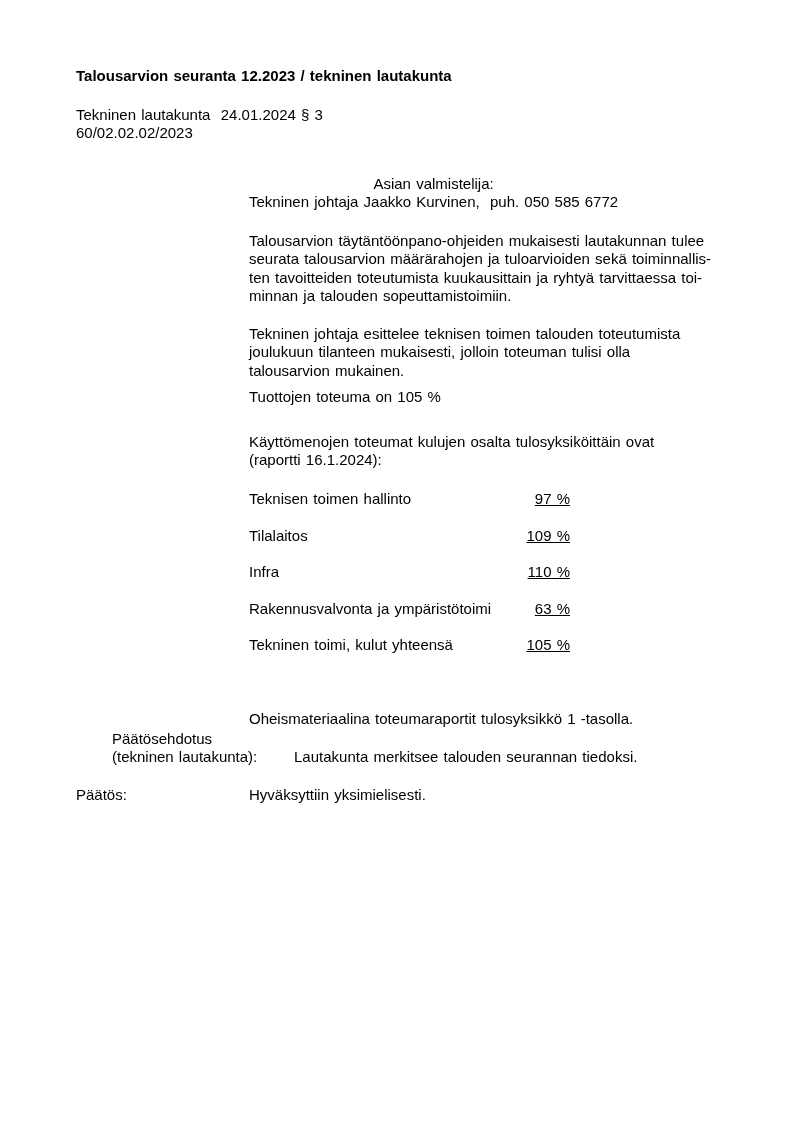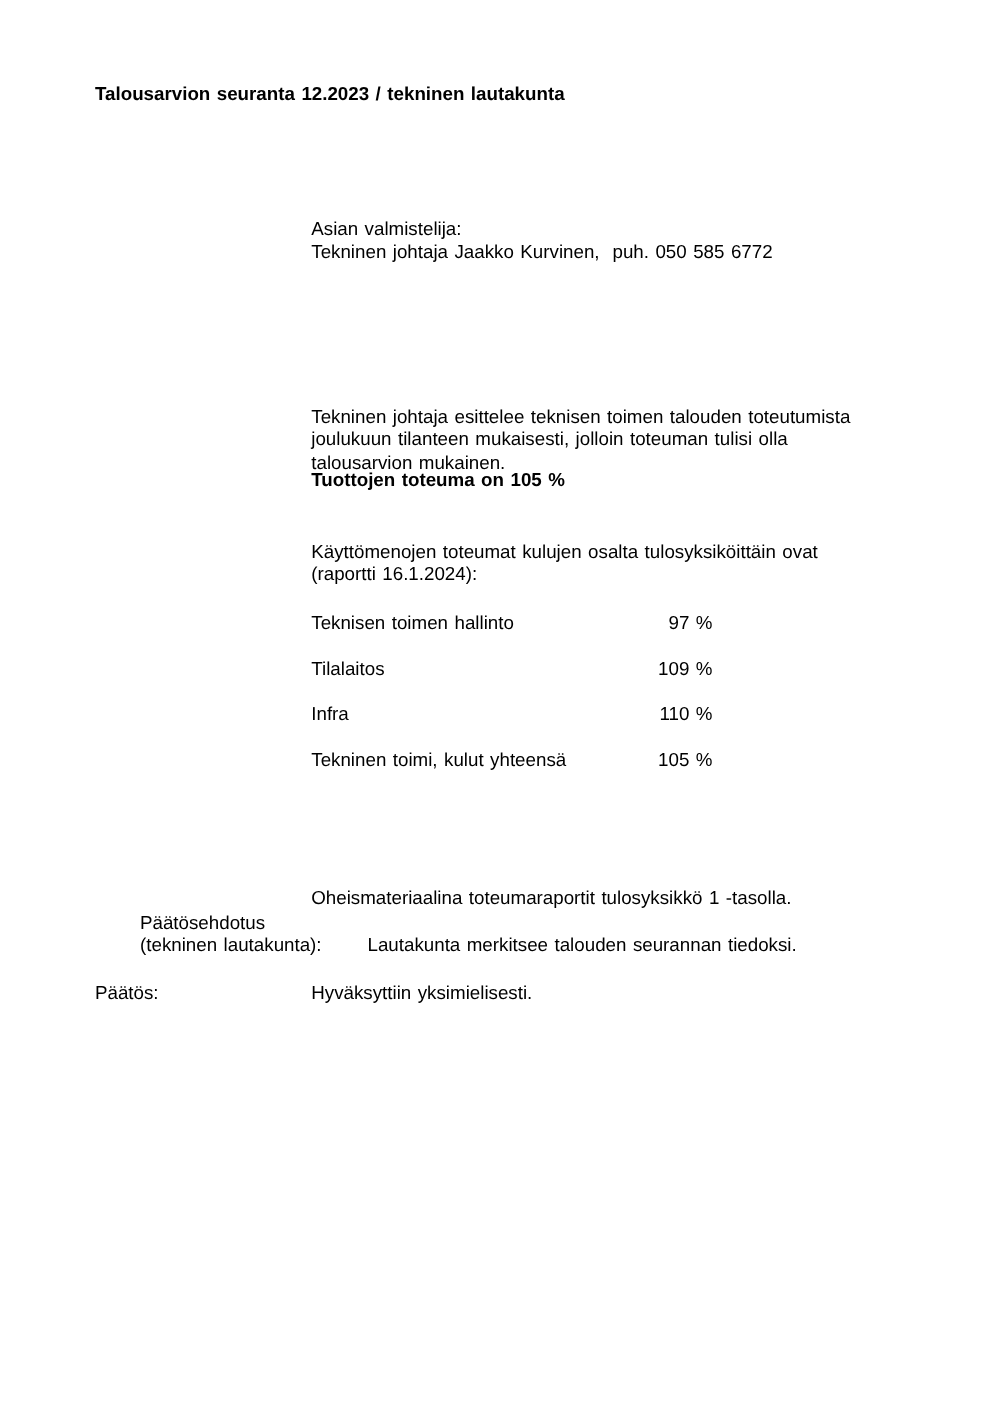--- a/index.html
+++ b/index.html
@@ -24,51 +24,57 @@
   .doc-title {
     left: 76px;
     top: 67px;
     font-weight: bold;
     margin: 0;
     font-size: 15px;
     line-height: 18.3px;
   }
   .doc-header { left: 76px; top: 106px; }
   .indent { left: 249px; }
-  .preparer { top: 175px; }
+  .preparer { top: 175px; text-align: center; }
   .para-budget { top: 232px; }
   .para-presentation { top: 325px; }
-  .revenue-line { top: 376px; font-weight: bold; }
+  .revenue-line { top: 388px; }
   .expenses-intro { top: 433px; }
   .expense-table { left: 249px; top: 490px; width: 321px; }
   .expense-row {
     display: flex;
     justify-content: space-between;
     align-items: flex-start;
     height: 18.3px;
     margin-bottom: 18.3px;
   }
-  .expense-row .value { text-align: right; }
+  .expense-row .value { text-align: right; text-decoration: underline; }
   .attachment-line { top: 673px; margin-top: 37px; }
   .proposal-label { left: 76px; top: 730px; margin-left: 36px; }
   .proposal-text { left: 249px; top: 748px; margin-left: 45px; }
   .decision-label { left: 76px; top: 786px; }
   .decision-text { left: 249px; top: 786px; }
 </style>
 </head>
 <body>
 
 <div class="page">
 
   <h1 class="abs doc-title">Talousarvion seuranta 12.2023 / tekninen lautakunta</h1>
 
+  <div class="abs doc-header pre">Tekninen lautakunta  24.01.2024 § 3
+60/02.02.02/2023</div>
 
   <div class="abs indent preparer pre">Asian valmistelija:
 Tekninen johtaja Jaakko Kurvinen,  puh. 050 585 6772</div>
 
+  <div class="abs indent para-budget pre">Talousarvion täytäntöönpano-ohjeiden mukaisesti lautakunnan tulee
+seurata talousarvion määrärahojen ja tuloarvioiden sekä toiminnallis-
+ten tavoitteiden toteutumista kuukausittain ja ryhtyä tarvittaessa toi-
+minnan ja talouden sopeuttamistoimiin.</div>
 
   <div class="abs indent para-presentation pre">Tekninen johtaja esittelee teknisen toimen talouden toteutumista
 joulukuun tilanteen mukaisesti, jolloin toteuman tulisi olla
 talousarvion mukainen.</div>
 
   <div class="abs indent revenue-line pre">Tuottojen toteuma on 105 %</div>
 
   <div class="abs indent expenses-intro pre">Käyttömenojen toteumat kulujen osalta tulosyksiköittäin ovat
 (raportti 16.1.2024):</div>
 
@@ -79,20 +85,24 @@
     </div>
     <div class="expense-row">
       <span class="label">Tilalaitos</span>
       <span class="value">109 %</span>
     </div>
     <div class="expense-row">
       <span class="label">Infra</span>
       <span class="value">110 %</span>
     </div>
     <div class="expense-row">
+      <span class="label">Rakennusvalvonta ja ympäristötoimi</span>
+      <span class="value">63 %</span>
+    </div>
+    <div class="expense-row">
       <span class="label">Tekninen toimi, kulut yhteensä</span>
       <span class="value">105 %</span>
     </div>
   </div>
 
   <div class="abs indent attachment-line pre">Oheismateriaalina toteumaraportit tulosyksikkö 1 -tasolla.</div>
 
   <div class="abs proposal-label pre">Päätösehdotus
 (tekninen lautakunta):</div>
 

